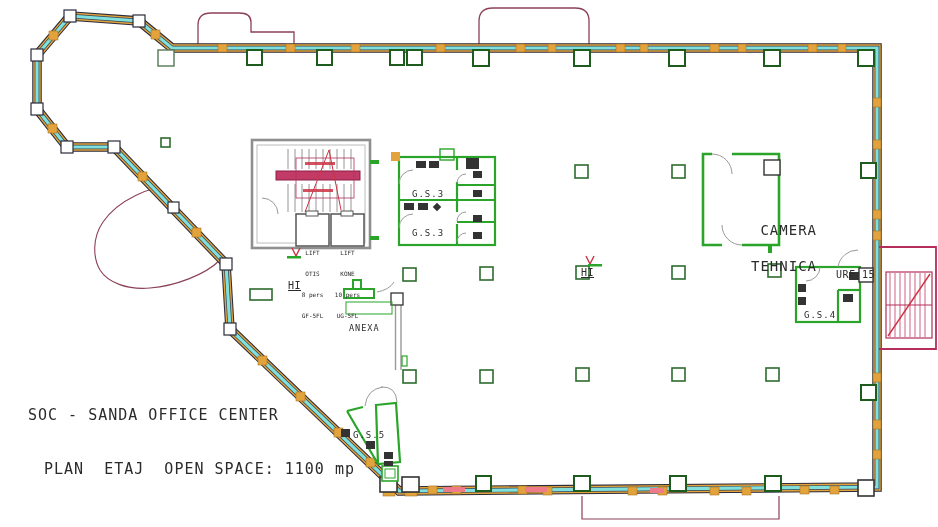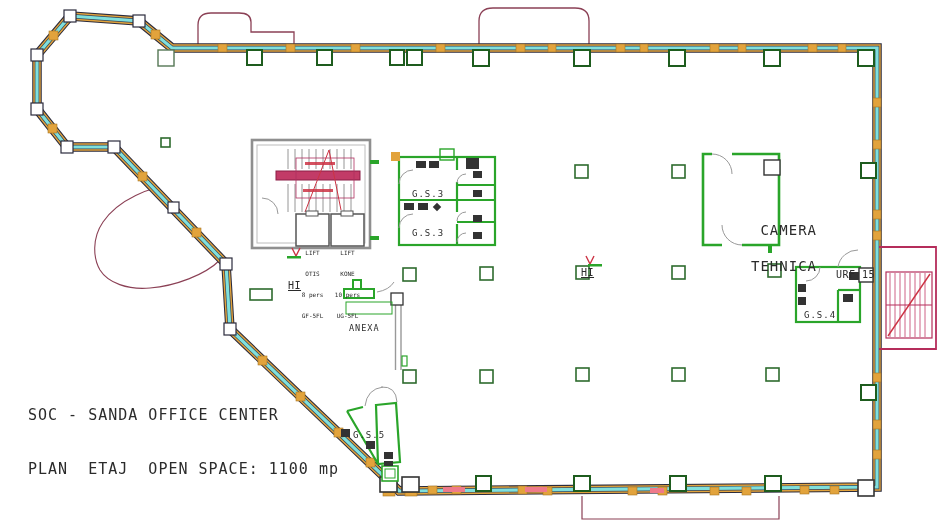--- a/index.html
+++ b/index.html
@@ -256,21 +256,21 @@
     <path d="M 292,248 l 4,8 l 4,-8" stroke="#cc3344" stroke-width="1.4" fill="none"></path>
     <rect x="287" y="256" width="14" height="2.5" fill="#2aa52a"></rect>
   </g>
   <g>
     <path d="M 586,256 l 4,8 l 4,-8" stroke="#cc3344" stroke-width="1.4" fill="none"></path>
     <rect x="588" y="264" width="14" height="2.5" fill="#2aa52a"></rect>
   </g>
 </svg>
 
   <div class="lbl title" style="left:28px;top:386px;">SOC - SANDA OFFICE CENTER</div>
-  <div class="lbl title" style="left:28px;top:440px;">PLAN  ETAJ  OPEN SPACE: 1100 mp</div>
+  <div class="lbl title" style="left:44px;top:440px;">PLAN  ETAJ  OPEN SPACE: 1100 mp</div>
 
   <div class="lbl room" style="left:412px;top:169px;">G.S.3</div>
   <div class="lbl room" style="left:412px;top:208px;">G.S.3</div>
   <div class="lbl room" style="left:804px;top:290px;">G.S.4</div>
   <div class="lbl room" style="left:353px;top:410px;">G.S.5</div>
   <div class="lbl room" style="left:349px;top:303px;font-size:8.5px;">ANEXA</div>
 
   <div class="lbl center2" style="left:705px;top:180px;width:72px;">
     <div>CAMERA</div>
     <div>TEHNICA</div>

